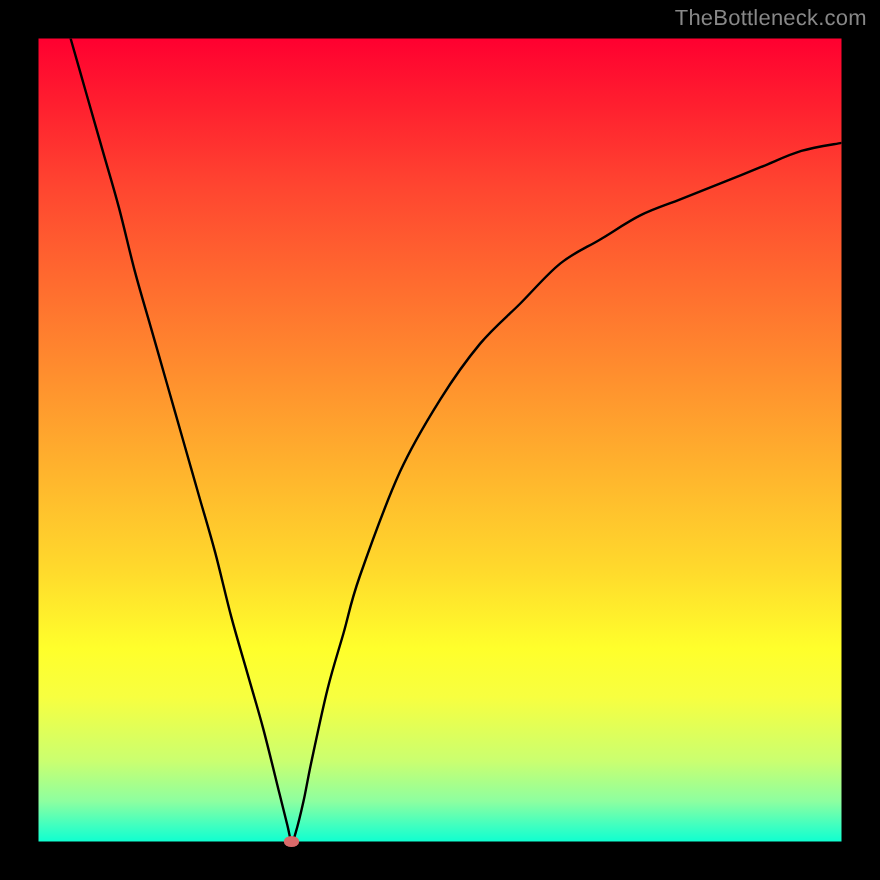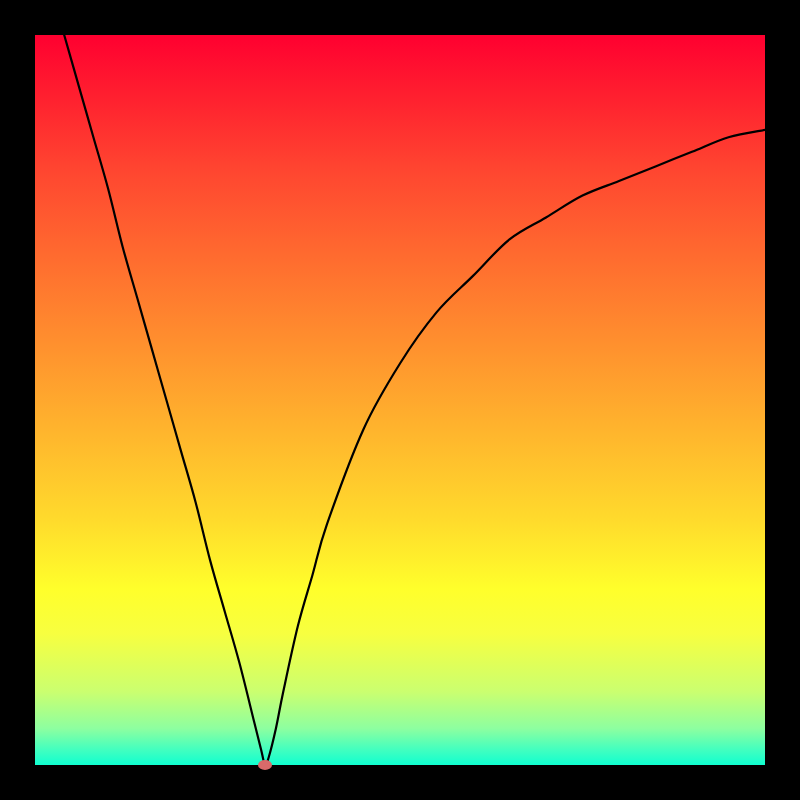--- a/index.html
+++ b/index.html
@@ -62,19 +62,20 @@
     color: #888888;
     font-size: 20px;
     letter-spacing: 0.2px;
     font-weight: 500;
   }
 </style>
 </head>
 <body>
 
 <div class="outer">
+  <div class="watermark">TheBottleneck.com</div>
   <div class="plot">
     <svg class="curve" viewBox="0 0 730 730" preserveAspectRatio="none">
       <path id="curve-path" fill="none" stroke="#000000" stroke-width="2.2" stroke-linecap="round" stroke-linejoin="round" d="M 29.20 0.00 C 31.63 8.52, 38.93 34.07, 43.80 51.10 C 48.67 68.13, 53.53 85.17, 58.40 102.20 C 63.27 119.23, 68.13 135.05, 73.00 153.30 C 77.87 171.55, 82.73 193.45, 87.60 211.70 C 92.47 229.95, 97.33 245.77, 102.20 262.80 C 107.07 279.83, 111.93 296.87, 116.80 313.90 C 121.67 330.93, 126.53 347.97, 131.40 365.00 C 136.27 382.03, 141.13 399.07, 146.00 416.10 C 150.87 433.13, 155.73 448.95, 160.60 467.20 C 165.47 485.45, 170.33 507.35, 175.20 525.60 C 180.07 543.85, 184.93 559.67, 189.80 576.70 C 194.67 593.73, 199.53 609.55, 204.40 627.80 C 209.27 646.05, 215.35 671.60, 219.00 686.20 C 222.65 700.80, 224.48 708.10, 226.30 715.40 C 228.13 722.70, 228.73 728.78, 229.95 730.00 C 231.17 731.22, 231.77 728.78, 233.60 722.70 C 235.43 716.62, 238.47 704.45, 240.90 693.50 C 243.33 682.55, 244.55 674.03, 248.20 657.00 C 251.85 639.97, 257.93 610.77, 262.80 591.30 C 267.67 571.83, 272.53 557.23, 277.40 540.20 C 282.27 523.17, 283.48 513.43, 292.00 489.10 C 300.52 464.77, 316.33 420.97, 328.50 394.20 C 340.67 367.43, 352.83 347.97, 365.00 328.50 C 377.17 309.03, 389.33 292.00, 401.50 277.40 C 413.67 262.80, 425.83 253.07, 438.00 240.90 C 450.17 228.73, 462.33 214.13, 474.50 204.40 C 486.67 194.67, 498.83 189.80, 511.00 182.50 C 523.17 175.20, 535.33 166.68, 547.50 160.60 C 559.67 154.52, 571.83 150.87, 584.00 146.00 C 596.17 141.13, 608.33 136.27, 620.50 131.40 C 632.67 126.53, 644.83 121.67, 657.00 116.80 C 669.17 111.93, 681.33 105.85, 693.50 102.20 C 705.67 98.55, 723.92 96.12, 730.00 94.90"></path>
     </svg>
     <div class="marker" id="min-marker" style="left: 229.95px; top: 730px; background: rgb(217, 106, 106);"></div>
   </div>
 </div>
 
 </body></html>

